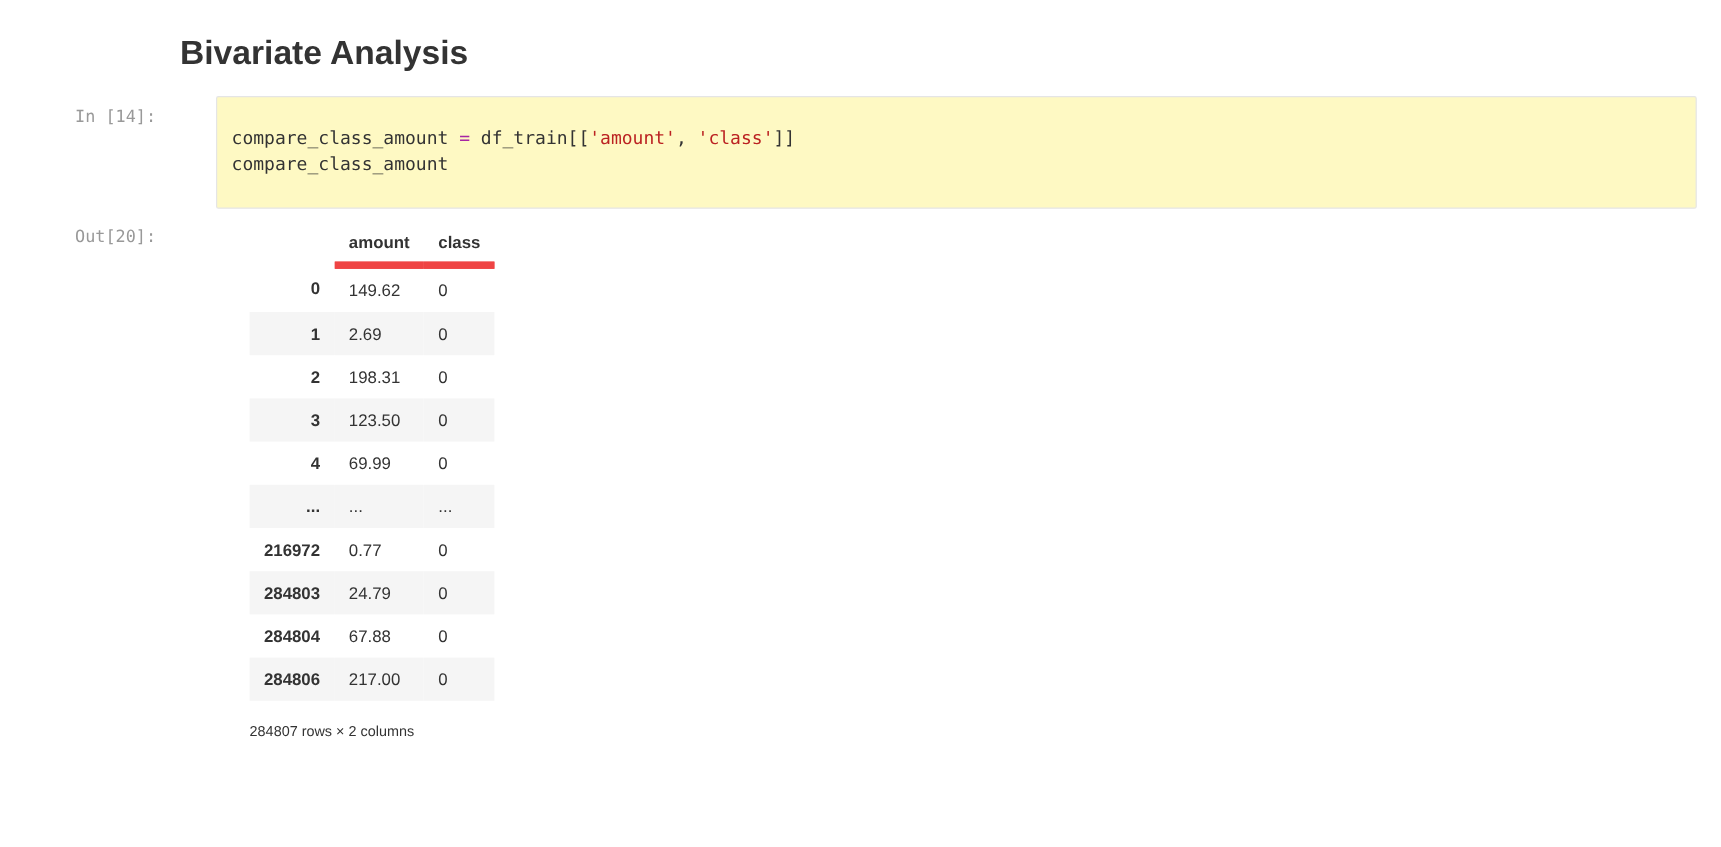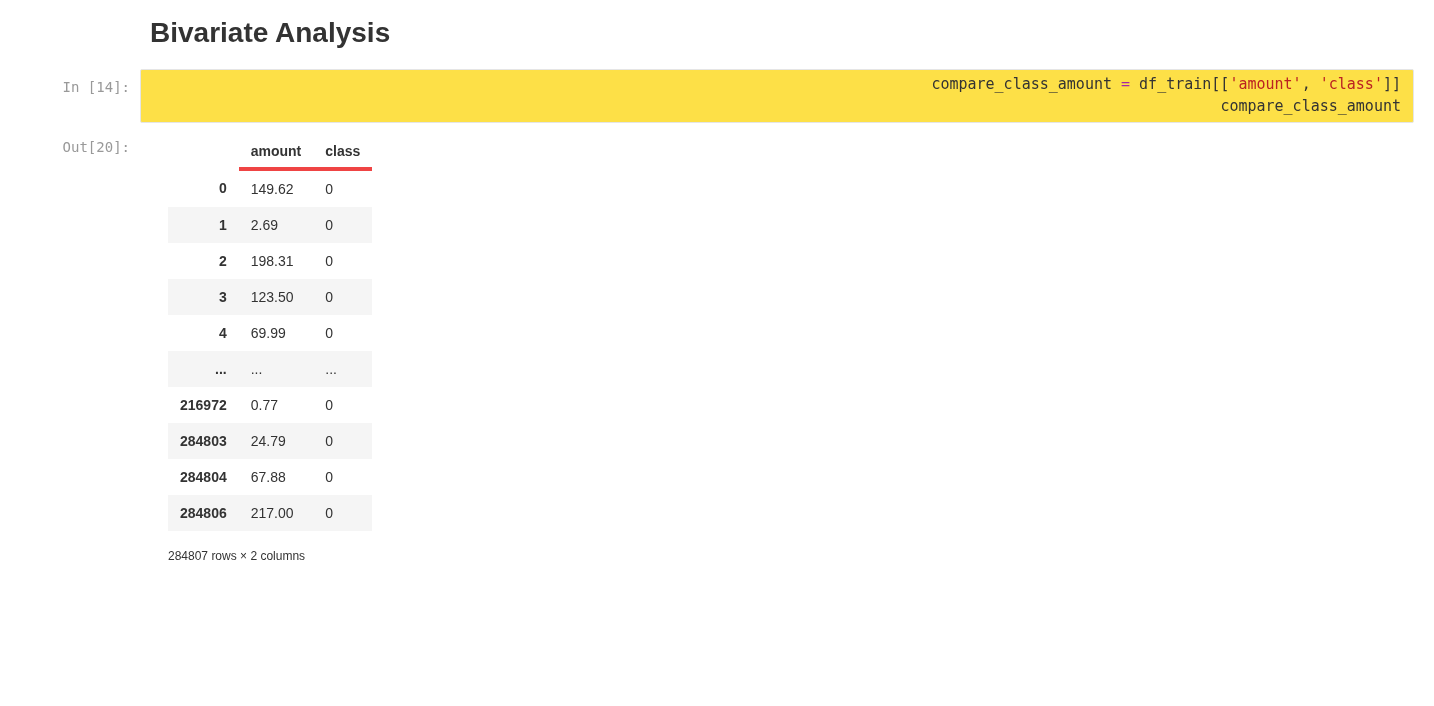--- a/index.html
+++ b/index.html
@@ -16,43 +16,43 @@
       padding: 10px 20px 20px 20px;
     }
     .heading-cell {
       margin-left: 130px;
       margin-bottom: 20px;
     }
     .heading-cell h2 {
       font-size: 28px;
       font-weight: 600;
       color: #333;
-      margin: 7px 0 20px 0;
+      margin: 18px 0 20px 0;
     }
     .cell {
       display: flex;
       margin-bottom: 6px;
+      gap: 40px;
     }
     .prompt {
       width: 120px;
       min-width: 120px;
       text-align: right;
       padding: 10px 10px 0 0;
       font-family: "Menlo", "DejaVu Sans Mono", "Consolas", monospace;
       font-size: 14px;
       color: #999;
       white-space: nowrap;
     }
     .input-area {
       flex: 1;
-      background: #fde047;
+      background: #fef9c3;
       border: 1px solid #e5e5e5;
       border-radius: 2px;
-      padding: 4px 12px;
-      text-align: right;
+      padding: 24px 12px;
     }
     .code {
       font-family: "Menlo", "DejaVu Sans Mono", "Consolas", monospace;
       font-size: 15px;
       line-height: 1.45;
       white-space: pre;
       color: #333;
     }
     .code .op { color: #a626a4; }
     .code .str { color: #bb2222; }
@@ -62,21 +62,21 @@
     }
     table.dataframe {
       border-collapse: collapse;
       font-size: 14px;
       color: #333;
     }
     table.dataframe thead th {
       text-align: right;
       font-weight: 700;
       padding: 8px 12px 8px 12px;
-      border-bottom: 4px solid #ef4444;
+      border-bottom: 6px solid #ef4444;
     }
     table.dataframe thead th:first-child {
       border-bottom: none;
     }
     table.dataframe tbody th {
       text-align: right;
       font-weight: 700;
       padding: 10px 12px;
     }
     table.dataframe tbody td {

